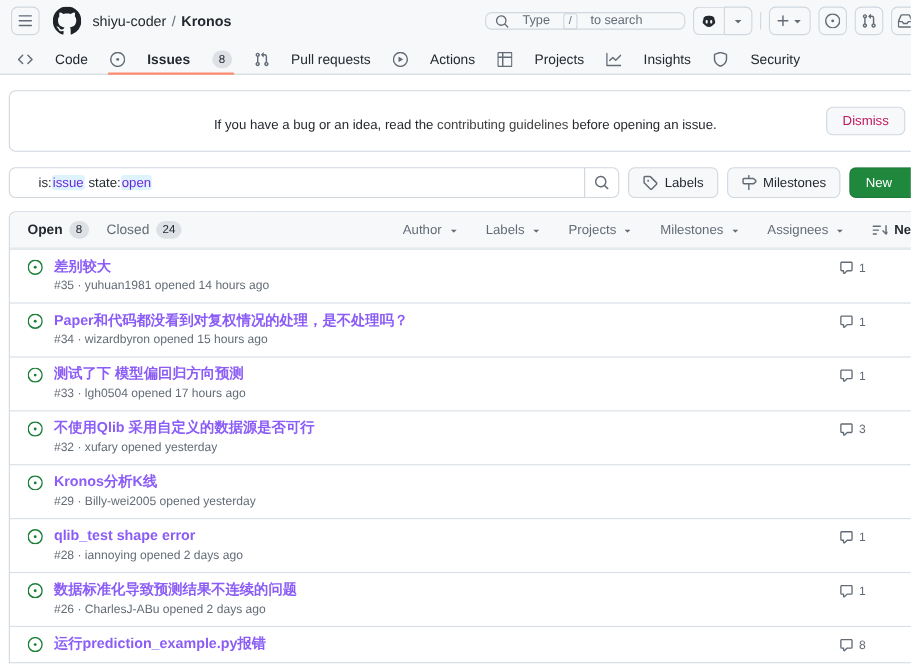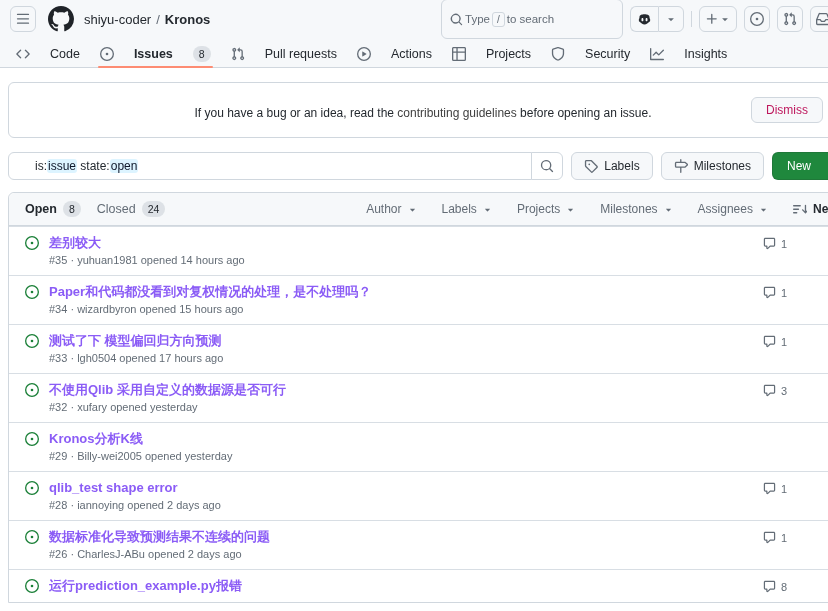--- a/index.html
+++ b/index.html
@@ -21,22 +21,22 @@
     height: 26px; min-width: 26px; padding: 0 5px;
     border: 1px solid #d0d7de; border-radius: 6px;
     background: transparent; color: #636c76; cursor: pointer;
   }
   .gh-logo { color: #1f2328; display: flex; margin-left: 4px; }
   .repo-crumb { display: flex; align-items: flex-start; gap: 5px; font-size: 13px; margin-left: 2px; }
   .repo-sep { color: #636c76; }
   .repo-name { font-weight: 600; }
   .topbar-right { margin-left: auto; display: flex; align-items: center; gap: 7px; }
   .search-box {
-    width: 182px; height: 40px; border: 1px solid #d0d7de; border-radius: 6px;
-    display: flex; align-items: center; gap: 2px; padding: 0 8px;
+    width: 182px; height: 16px; border: 1px solid #d0d7de; border-radius: 6px;
+    display: flex; align-items: center; gap: 12px; padding: 0 8px;
     color: #636c76; font-size: 11.5px; background: #f6f8fa; cursor: text;
   }
   .slash-key {
     border: 1px solid #d0d7de; border-radius: 3px; padding: 0 4px;
     font-size: 10px; line-height: 13px; color: #636c76;
   }
   .split-btn { display: flex; }
   .seg {
     display: flex; align-items: center; justify-content: center;
     height: 26px; padding: 0 6px; border: 1px solid #d0d7de;
@@ -88,21 +88,21 @@
 
   
   .filter-row { margin: 14px 0 0 8px; width: 856px; display: flex; gap: 8px; height: 28px; }
   .query-group { flex: 1; display: flex; }
   .query-input {
     flex: 1; border: 1px solid #d0d7de; border-radius: 6px 0 0 6px;
     display: flex; align-items: center; padding: 0 26px; font-size: 12px;
     background: #ffffff; cursor: text;
   }
   .q-token { white-space: pre; }
-  .q-token.hl { background: #ddf4ff; color: #0f172a; border-radius: 3px; padding: 0 1px; }
+  .q-token.hl { background: #ddf4ff; color: #6d28d9; border-radius: 3px; padding: 0 1px; }
   .search-submit {
     width: 32px; border: 1px solid #d0d7de; border-left: 1px solid #d0d7de;
     margin-left: -1px; border-radius: 0 6px 6px 0; background: #ffffff;
     display: flex; align-items: center; justify-content: center;
     color: #636c76; cursor: pointer;
   }
   .btn {
     display: inline-flex; align-items: center; gap: 6px; padding: 0 12px; height: 28px;
     background: #f6f8fa; border: 1px solid #d0d7de; border-radius: 6px;
     font-size: 12px; font-weight: 500; color: #24292f; cursor: pointer; font-family: inherit;
@@ -297,29 +297,29 @@
     <span class="tab-label">Actions</span>
   </a>
   <a class="nav-tab">
     <svg class="ic" width="14" height="14" fill="currentColor">
         <use href="#i-table"></use>
       </svg>
     <span class="tab-label">Projects</span>
   </a>
   <a class="nav-tab">
     <svg class="ic" width="14" height="14" fill="currentColor">
+        <use href="#i-graph"></use>
+      </svg>
+    <span class="tab-label">Insights</span>
+  </a>
+  <a class="nav-tab">
+    <svg class="ic" width="14" height="14" fill="currentColor">
         <use href="#i-shield"></use>
       </svg>
     <span class="tab-label">Security</span>
-  </a>
-  <a class="nav-tab">
-    <svg class="ic" width="14" height="14" fill="currentColor">
-        <use href="#i-graph"></use>
-      </svg>
-    <span class="tab-label">Insights</span>
   </a>
 </nav>
 
 <section class="banner">
   <div class="banner-body"><span>If you have a bug or an idea, read the </span><a class="banner-link">contributing guidelines</a><span> before opening an issue.</span></div>
   <button class="dismiss-btn">Dismiss</button>
 </section>
 
 <section class="filter-row">
   <div class="query-group">

